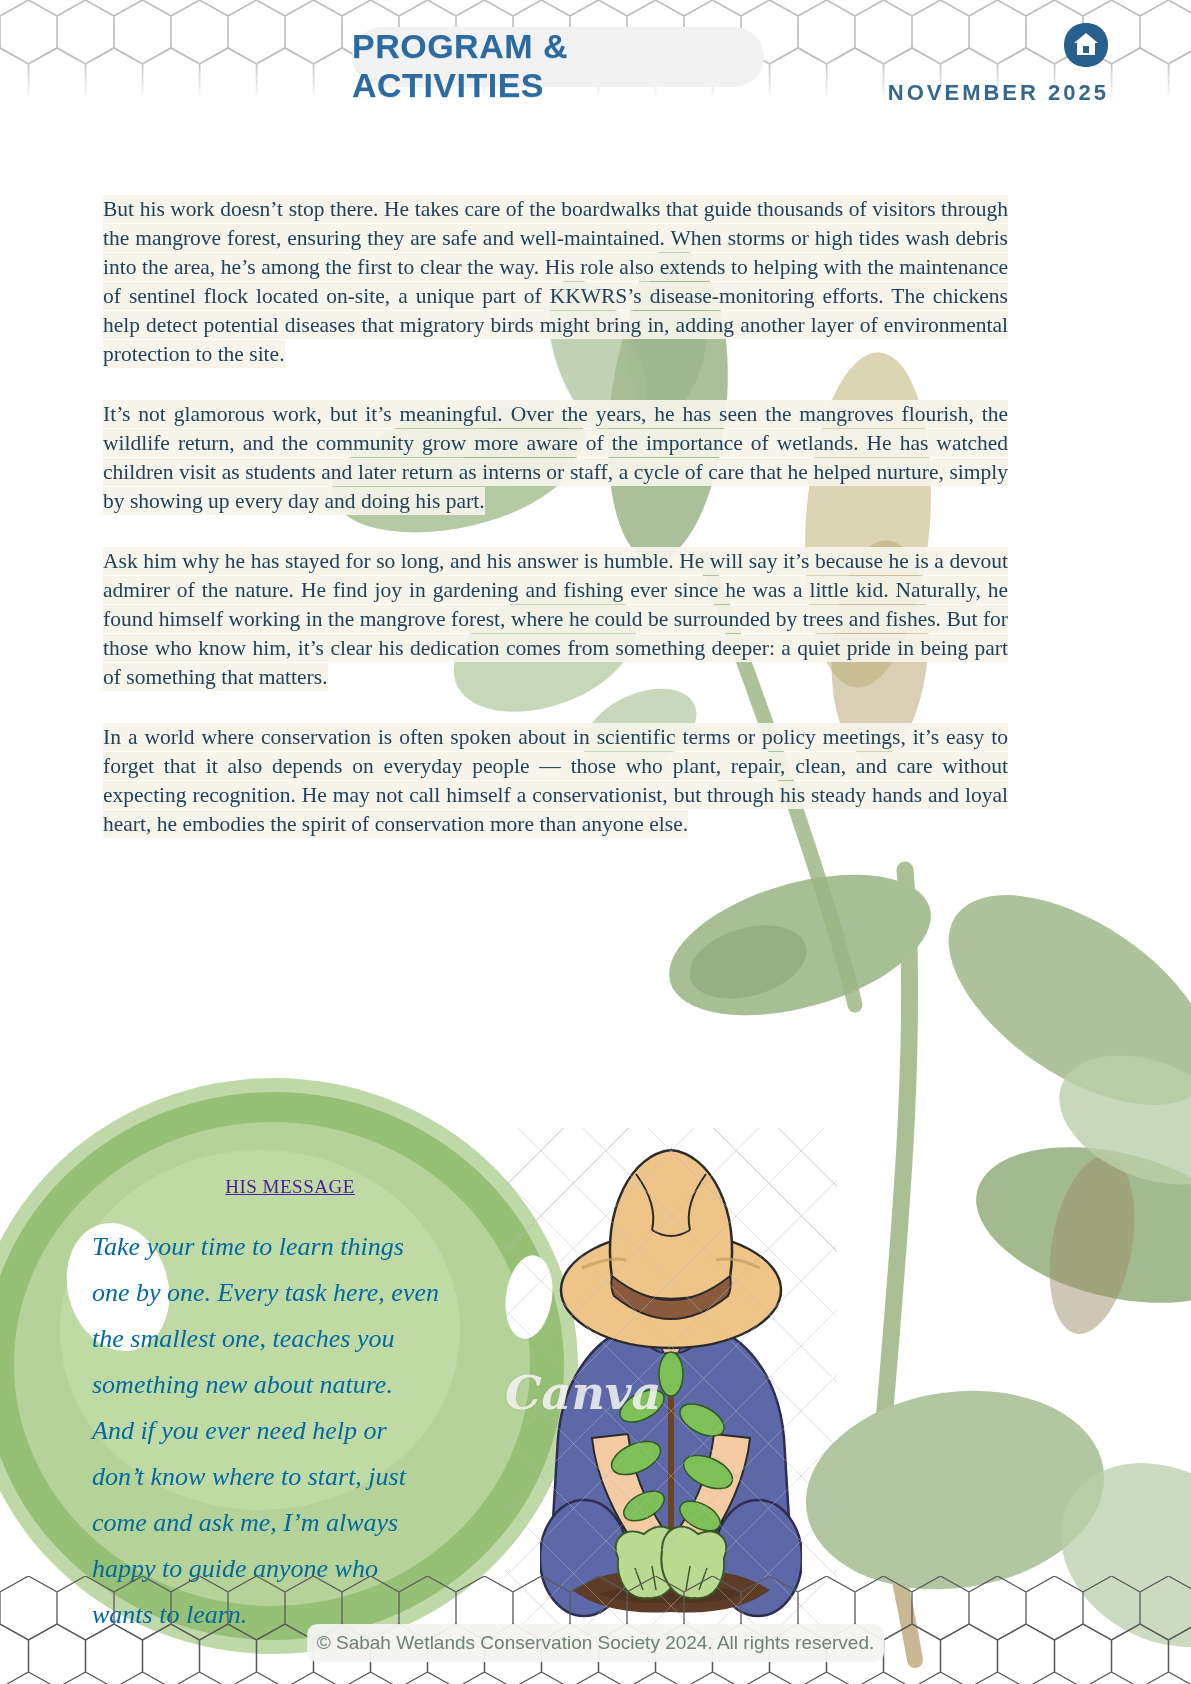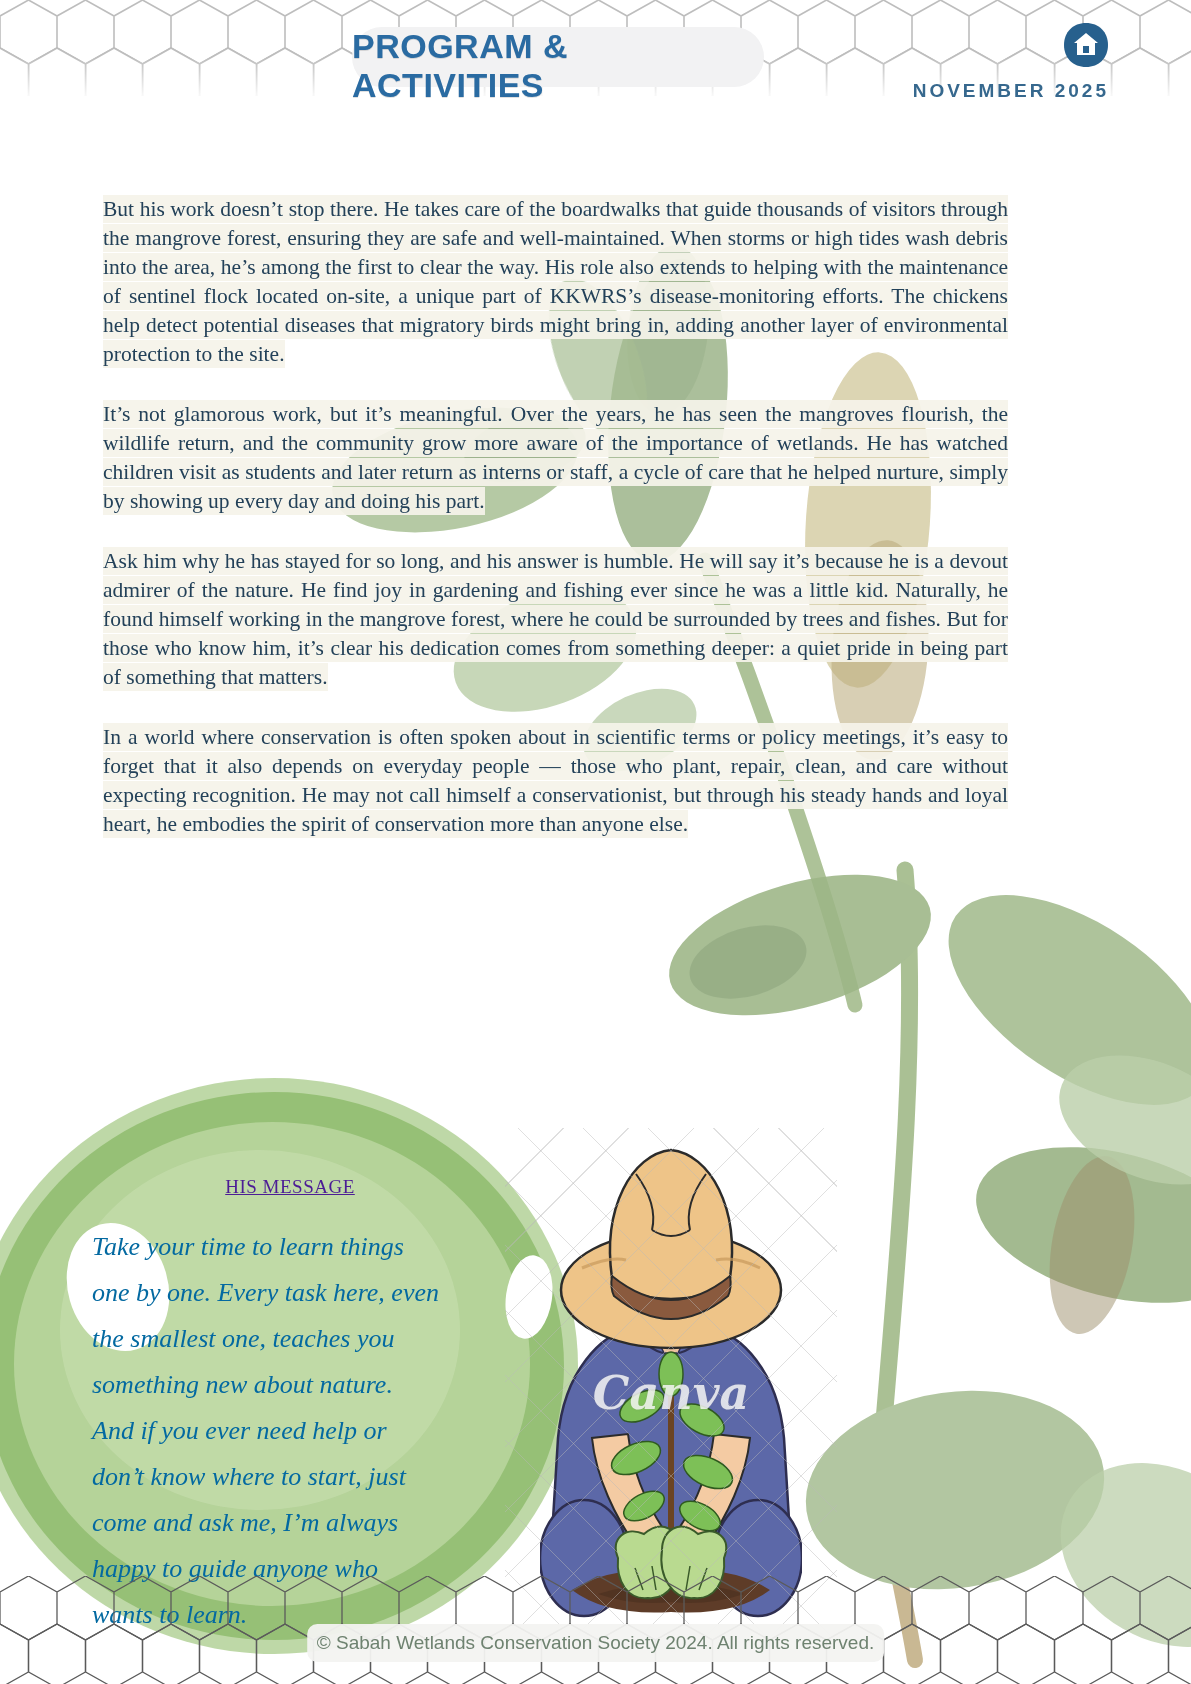--- a/index.html
+++ b/index.html
@@ -20,21 +20,21 @@
   }
   .title-pill h1 {
     font-family:"Liberation Sans", sans-serif; font-weight:800;
     font-size:34px; letter-spacing:0.5px; color:#2a6ba2;
     text-shadow:0 1px 0 rgba(0,0,0,0.12);
   }
   .home-btn { position:absolute; left:1063px; top:22px; width:46px; height:46px; z-index:4; cursor:pointer; }
   .date-text {
     position:absolute; right:82px; top:80px; z-index:4;
     font-family:"Liberation Sans", sans-serif; font-weight:bold;
-    font-size:19px; letter-spacing:3px; color:#36688e;
+    font-size:22px; letter-spacing:3px; color:#36688e;
   }
   
   .leaves { position:absolute; left:0; top:0; width:1191px; height:1684px; z-index:1; }
   
   .article { position:absolute; left:103px; top:195px; width:905px; z-index:2; }
   .article p {
     font-size:21.5px; line-height:29px; color:#234159;
     text-align:justify; margin:0 0 31px 0;
   }
   .article p .hl {
@@ -64,21 +64,21 @@
   
   .illustration { position:absolute; left:505px; top:1128px; width:332px; height:508px; z-index:4; }
   .illustration .art { position:absolute; left:35px; top:10px; }
   .wm-grid {
     position:absolute; inset:0; pointer-events:none;
     background:
       repeating-linear-gradient(45deg,  rgba(185,185,185,0.45) 0 1px, transparent 1px 46px),
       repeating-linear-gradient(-45deg, rgba(185,185,185,0.45) 0 1px, transparent 1px 46px);
   }
   .wm-text {
-    position:absolute; left:0; top:238px; width:100%; text-align:center;
+    position:absolute; left:0; top:238px; width:100%; text-align:left;
     font-family:"DejaVu Serif", serif; font-style:italic; font-weight:bold;
     font-size:46px; color:rgba(255,255,255,0.78);
     text-shadow:0 0 2px rgba(120,120,120,0.35); z-index:5;
   }
   
   .footer-pill {
     position:absolute; left:50%; bottom:22px; transform:translateX(-50%); z-index:7;
     background:rgba(243,243,241,0.95); border-radius:10px;
     padding:8px 10px;
     text-align:center;

